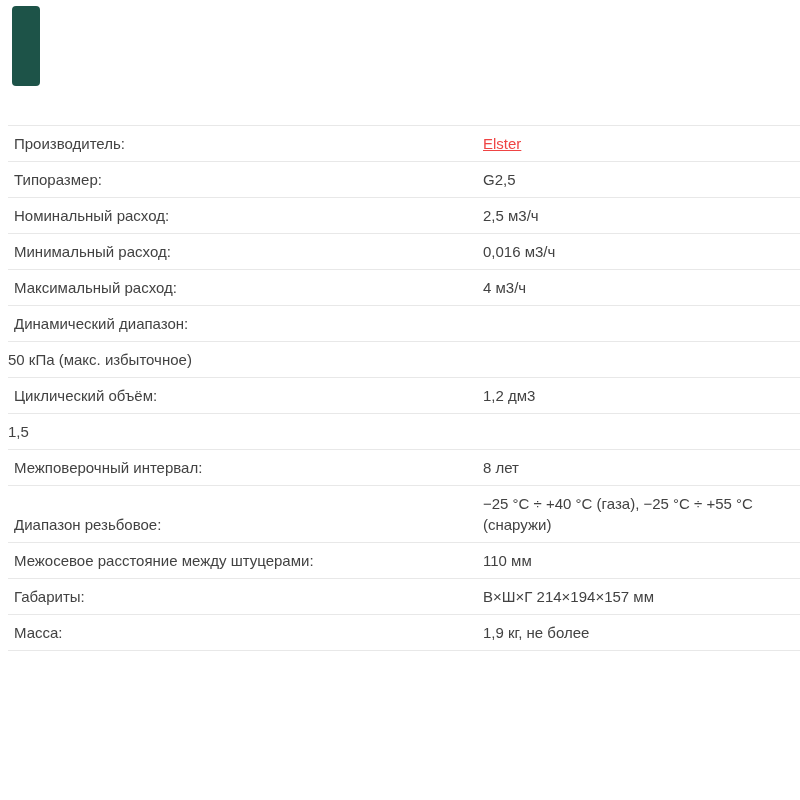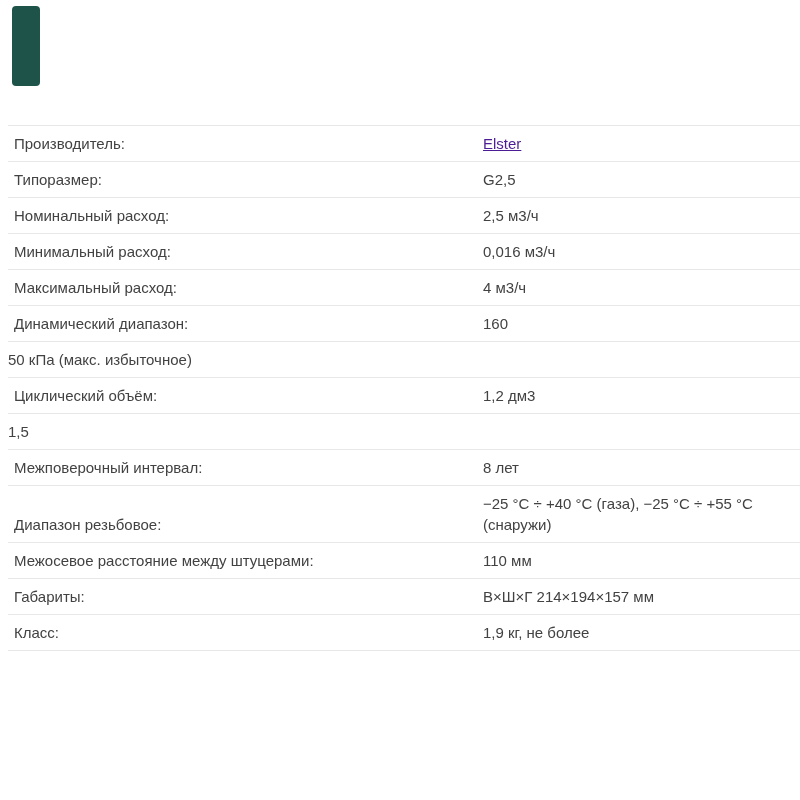--- a/index.html
+++ b/index.html
@@ -43,21 +43,21 @@
     flex: 0 0 475px;
     width: 475px;
     box-sizing: border-box;
     padding-left: 6px;
   }
   .spec-value {
     flex: 1 1 auto;
     padding-right: 10px;
   }
   a.spec-link {
-    color: #4c1d95;
+    color: #ef4444;
     text-decoration: underline;
     cursor: pointer;
   }
 </style>
 </head>
 <body>
 
 <div class="accent-block"></div>
 
 <div class="specs-table">
@@ -84,21 +84,20 @@
     <div class="spec-value">0,016 м3/ч</div>
   </div>
 
   <div class="spec-row">
     <div class="spec-label">Максимальный расход:</div>
     <div class="spec-value">4 м3/ч</div>
   </div>
 
   <div class="spec-row">
     <div class="spec-label">Динамический диапазон:</div>
-    <div class="spec-value">160</div>
   </div>
 
   <div class="spec-row">
     <div class="spec-value">50 кПа (макс. избыточное)</div>
   </div>
 
   <div class="spec-row">
     <div class="spec-label">Циклический объём:</div>
     <div class="spec-value">1,2 дм3</div>
   </div>
@@ -122,17 +121,17 @@
     <div class="spec-label">Межосевое расстояние между штуцерами:</div>
     <div class="spec-value">110 мм</div>
   </div>
 
   <div class="spec-row">
     <div class="spec-label">Габариты:</div>
     <div class="spec-value">В×Ш×Г 214×194×157 мм</div>
   </div>
 
   <div class="spec-row">
-    <div class="spec-label">Класс:</div>
+    <div class="spec-label">Масса:</div>
     <div class="spec-value">1,9 кг, не более</div>
   </div>
 
 </div>
 
 </body></html>

